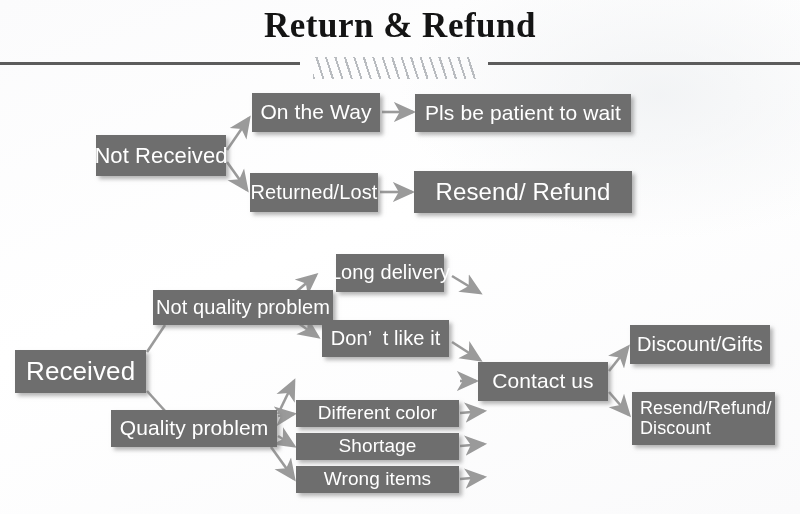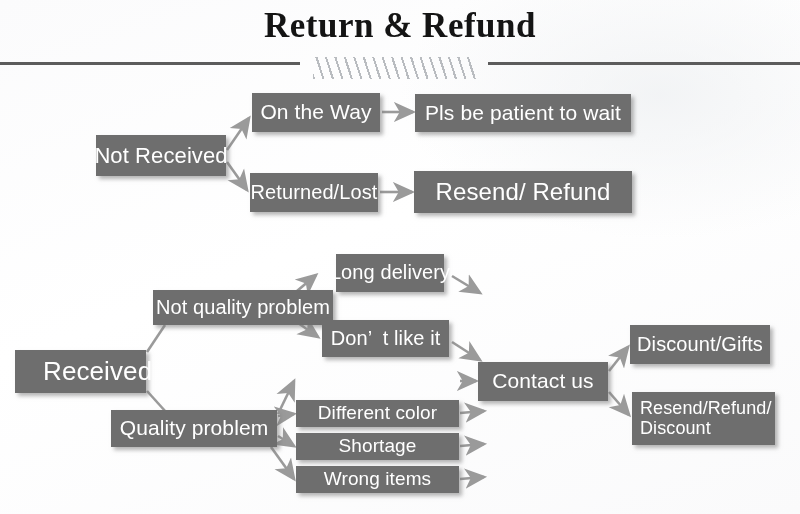--- a/index.html
+++ b/index.html
@@ -170,21 +170,21 @@
   <div class="node center" style="left:96px; top:135px; width:130px; height:41px; font-size:22px;">Not Received</div>
 
   <div class="node center" style="left:252px; top:93px; width:128px; height:39px; font-size:21px;">On the Way</div>
 
   <div class="node center" style="left:415px; top:94px; width:216px; height:38px; font-size:21px;">Pls be patient to wait</div>
 
   <div class="node center" style="left:250px; top:173px; width:128px; height:39px; font-size:20px;">Returned/Lost</div>
 
   <div class="node center" style="left:414px; top:171px; width:218px; height:42px; font-size:24px;">Resend/ Refund</div>
 
-  <div class="node leftal" style="left:15px; top:350px; width:131px; height:43px; font-size:26px; padding-left:28px;">Received</div>
+  <div class="node leftal" style="left:15px; top:350px; width:131px; height:43px; font-size:26px; padding-left:11px;">Received</div>
 
   <div class="node center" style="left:109px; top:290px; width:180px; height:35px; font-size:20px;margin-left:44px;">Not quality problem</div>
 
   <div class="node center" style="left:111px; top:410px; width:166px; height:37px; font-size:21px;">Quality problem</div>
 
   <div class="node center" style="left:336px; top:254px; width:108px; height:38px; font-size:20px;">Long delivery</div>
 
   <div class="node center" style="left:322px; top:320px; width:127px; height:37px; font-size:20px;">Don’  t like it</div>
 
 

